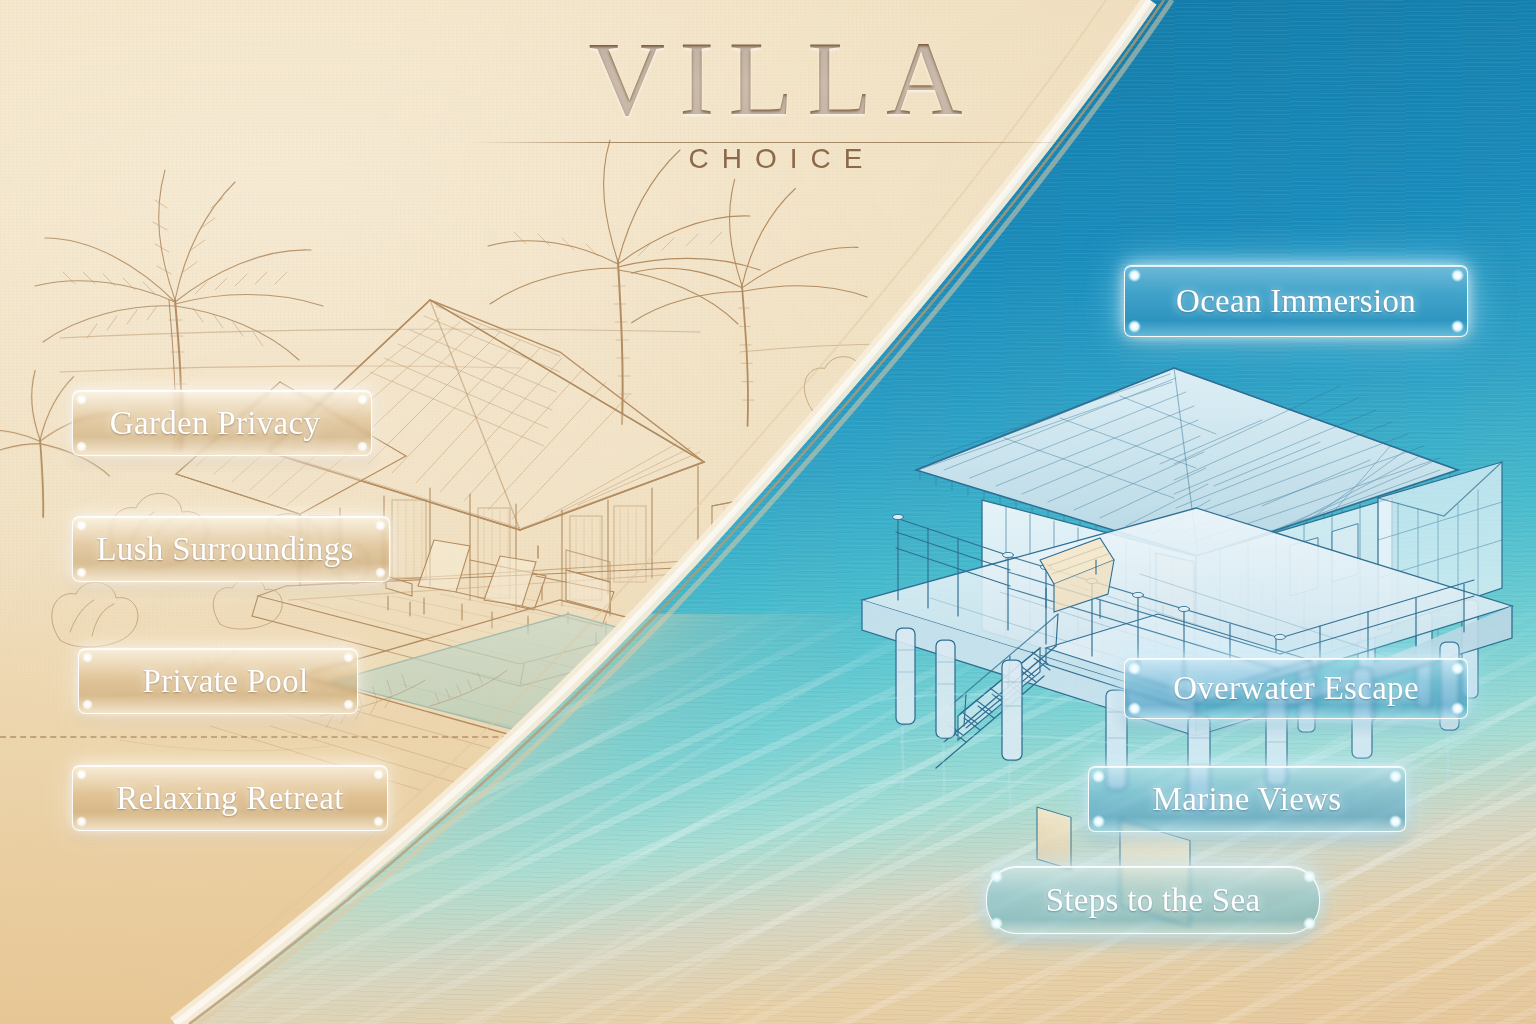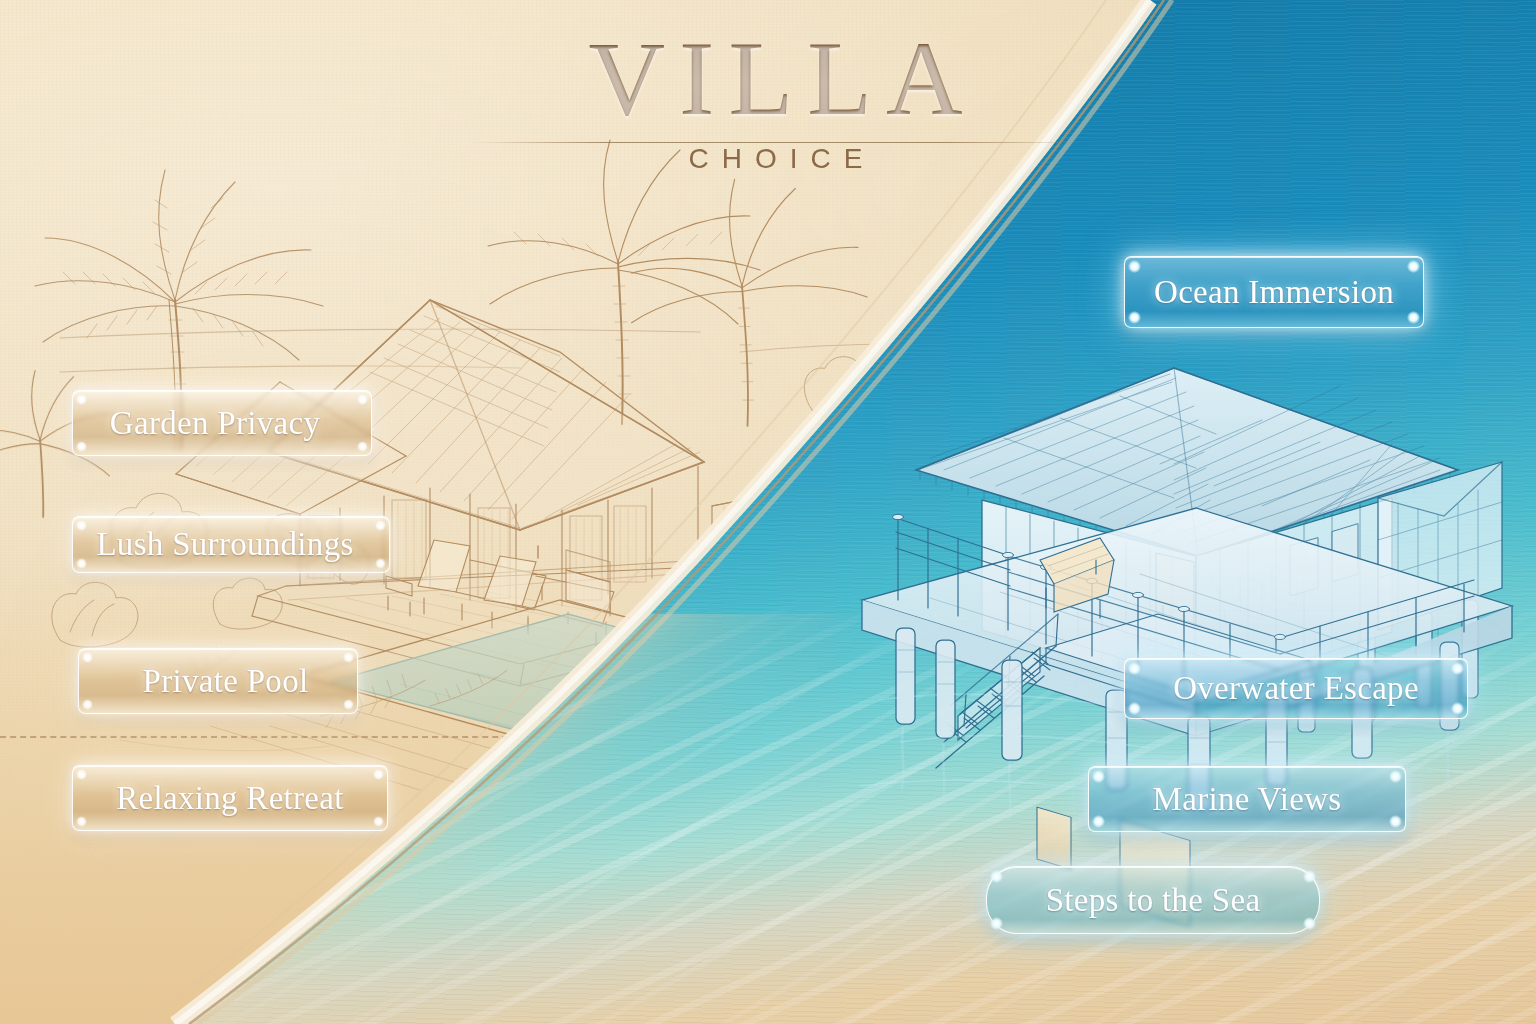--- a/index.html
+++ b/index.html
@@ -709,42 +709,42 @@
   </div>
 
   <div id="labels">
       <div class="pill warm" style="left: 72px; top: 390px; width: 300px; height: 66px; padding-left: 8px;">
         <i class="c tl"></i>
         <i class="c tr"></i>
         <i class="c bl"></i>
         <i class="c br"></i>
         <span class="txt">Garden Privacy</span>
       </div>
-      <div class="pill warm" style="left: 72px; top: 516px; width: 318px; height: 57px; padding-left: 10px;">
+      <div class="pill warm" style="left: 72px; top: 516px; width: 318px; height: 66px; padding-left: 10px;">
         <i class="c tl"></i>
         <i class="c tr"></i>
         <i class="c bl"></i>
         <i class="c br"></i>
         <span class="txt">Lush Surroundings</span>
       </div>
       <div class="pill warm" style="left: 78px; top: 648px; width: 280px; height: 66px; padding-left: 37px;">
         <i class="c tl"></i>
         <i class="c tr"></i>
         <i class="c bl"></i>
         <i class="c br"></i>
         <span class="txt">Private Pool</span>
       </div>
       <div class="pill warm" style="left: 72px; top: 765px; width: 316px; height: 66px;">
         <i class="c tl"></i>
         <i class="c tr"></i>
         <i class="c bl"></i>
         <i class="c br"></i>
         <span class="txt">Relaxing Retreat</span>
       </div>
-      <div class="pill cool" style="left: 1124px; top: 256px; width: 300px; height: 72px; justify-content: flex-end;">
+      <div class="pill cool" style="left: 1124px; top: 265px; width: 344px; height: 72px; justify-content: flex-end;">
         <i class="c tl"></i>
         <i class="c tr"></i>
         <i class="c bl"></i>
         <i class="c br"></i>
         <span class="txt">Ocean Immersion</span>
       </div>
       <div class="pill cool" style="left: 1124px; top: 658px; width: 344px; height: 61px;">
         <i class="c tl"></i>
         <i class="c tr"></i>
         <i class="c bl"></i>

